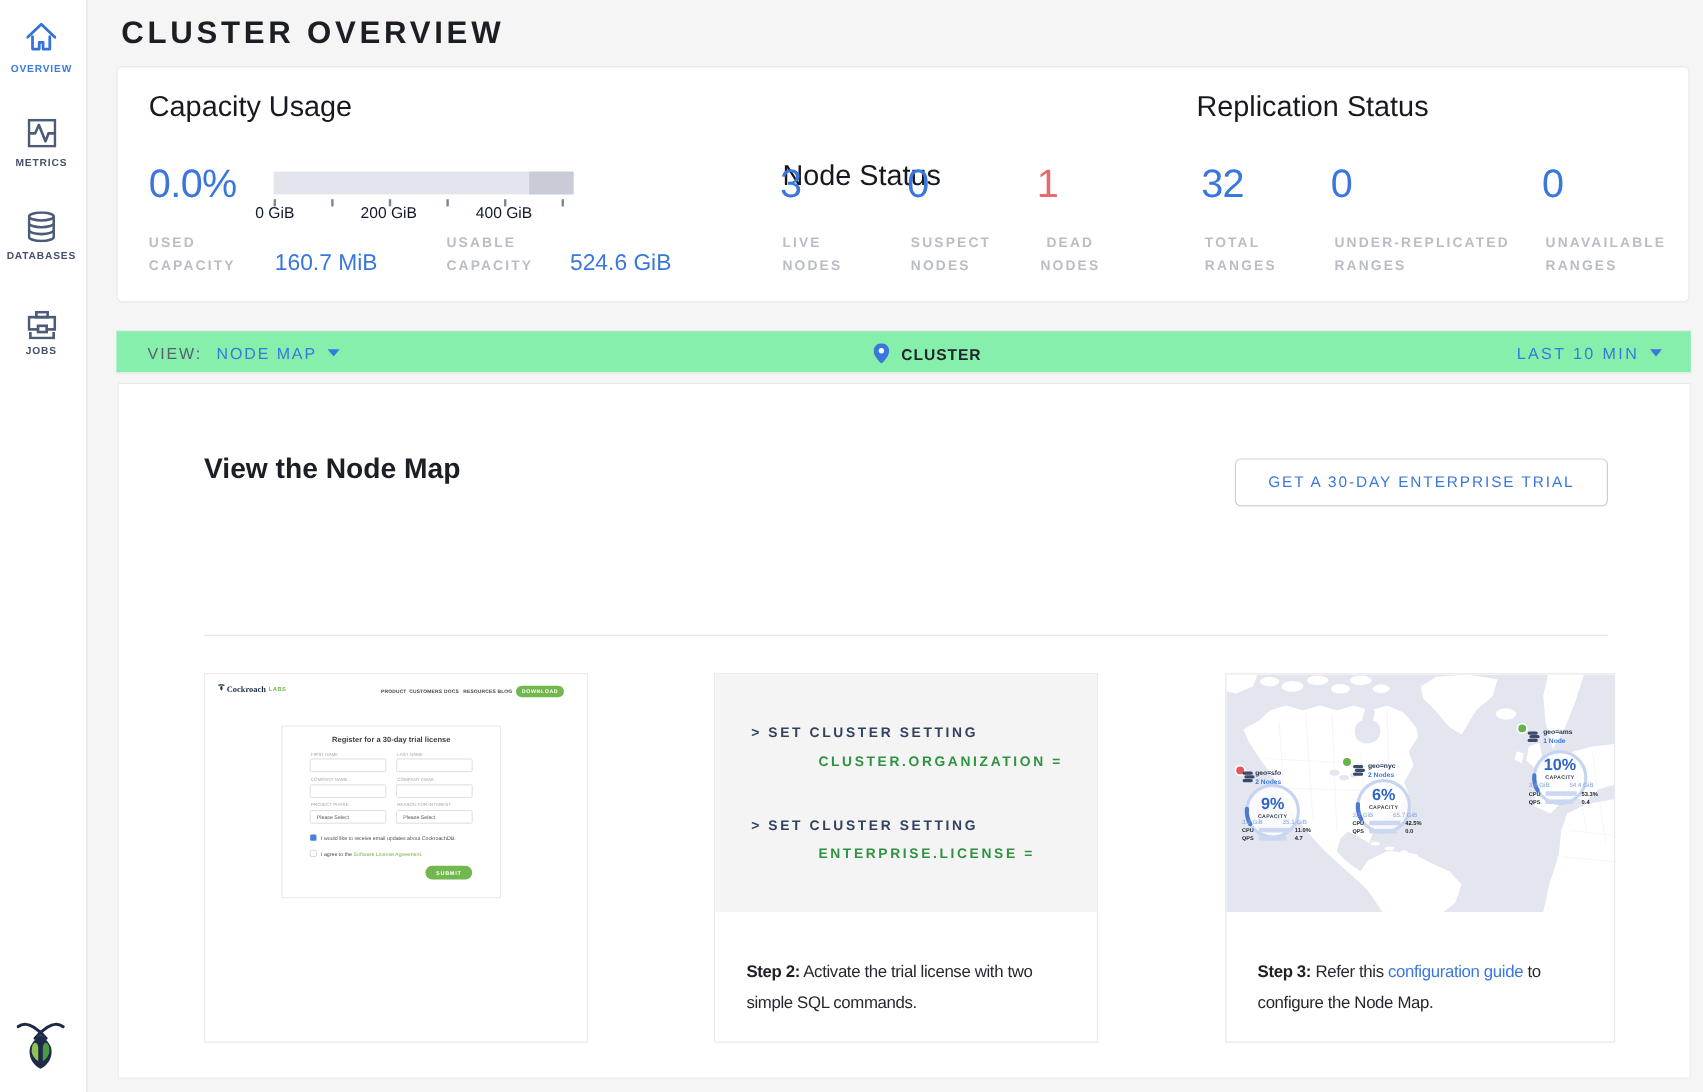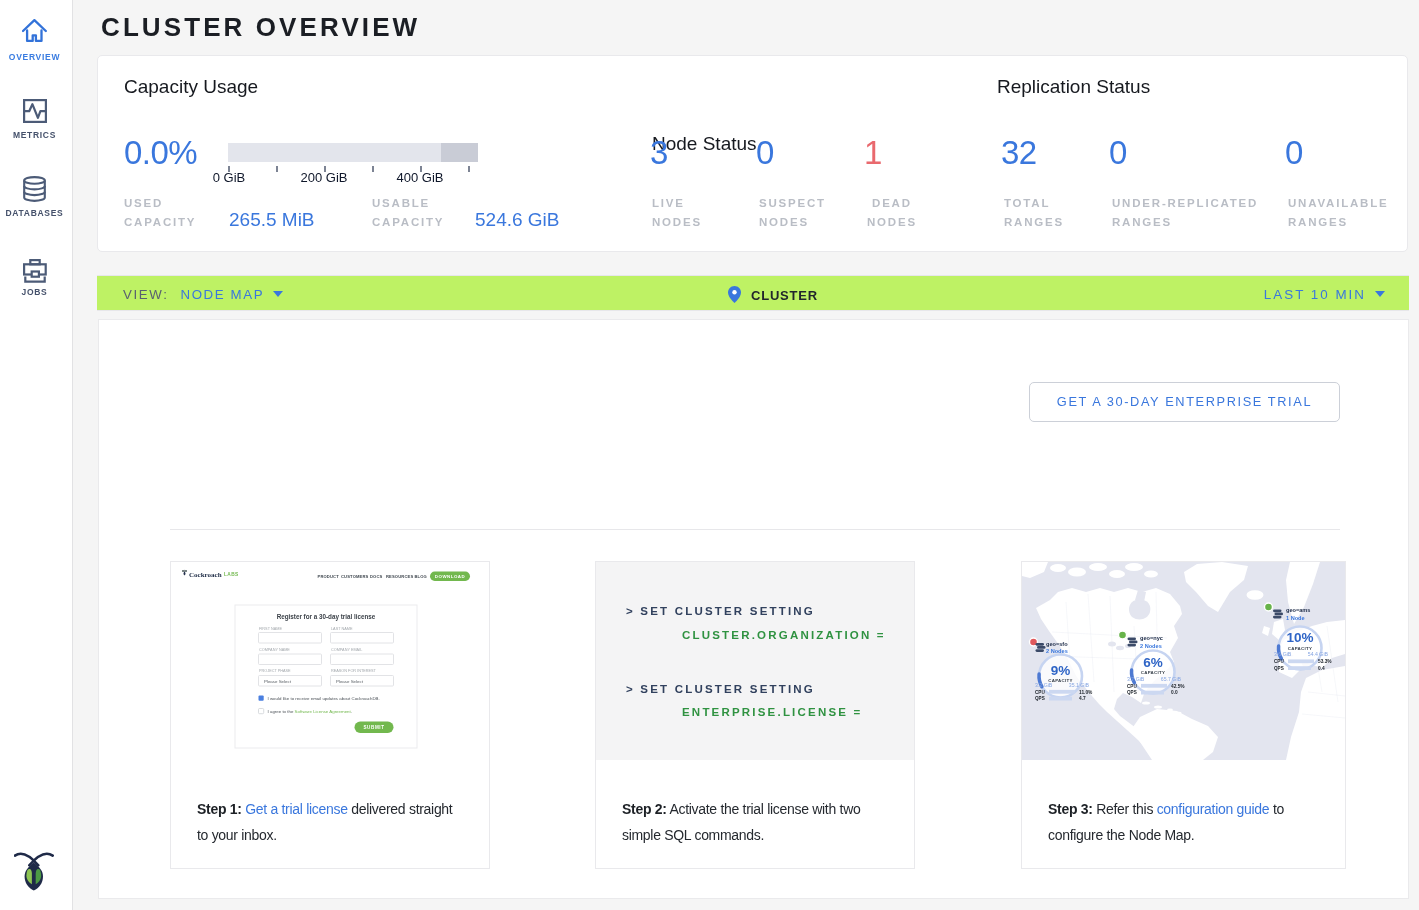--- a/index.html
+++ b/index.html
@@ -11,31 +11,31 @@
 .nav-item svg { display:block; margin:0 auto; }
 .nav-label { display:block; font-size:8.5px; font-weight:bold; letter-spacing:0.7px;
   color:#45516b; }
 .nav-active .nav-label { color:#3a7ce1; }
 .logo-mark { position:absolute; left:14px; bottom:18px; }
 .content { position:absolute; left:97px; top:0; width:1312px; }
 h1 { position:absolute; left:4px; top:12px; font-size:26px; font-weight:bold;
   letter-spacing:3.1px; color:#1b1e24; }
 .card { background:#fff; border:1px solid #e9e9ec; border-radius:5px; }
 .summary { position:absolute; left:0; top:55px; width:1311px; height:197px; }
-.sec-title { position:absolute; font-size:19px; font-weight:normal; color:#16191f; }
+.sec-title { position:absolute; font-size:24px; font-weight:normal; color:#16191f; }
 .bignum { position:absolute; font-size:33px; letter-spacing:-0.5px; color:#3a77dd; }
 .bignum.red { color:#e9696e; }
 .cell-label { position:absolute; font-size:11.5px; font-weight:bold; letter-spacing:1.8px;
   color:#b9bdc5; line-height:19px; }
 .midnum { position:absolute; font-size:19px; color:#3a77dd; }
 .bar { position:absolute; left:130px; top:87px; width:250px; height:19px; background:#e3e5ec; }
 .bar .dark { position:absolute; right:0; top:0; width:37px; height:19px; background:#c9ccd6; }
 .tick { position:absolute; top:110px; width:1.5px; height:6px; background:#7d8494; }
 .tick-label { position:absolute; top:114px; font-size:13px; color:#0f172a; transform:translateX(-50%); }
-.toolbar { position:absolute; left:0; top:275px; width:1312px; height:36px; background:#bef264;
+.toolbar { position:absolute; left:0; top:275px; width:1312px; height:36px; background:#86efac;
   border-top:1px solid #e7e7ea; border-bottom:1px solid #e7e7ea; }
 .toolbar .left { position:absolute; left:26px; top:11px; font-size:13.3px; letter-spacing:1.6px; color:#586070; }
 .toolbar .left b { color:#3a77dd; font-weight:normal; margin-left:12px; }
 .tri { display:inline-block; width:0; height:0; border-left:5.5px solid transparent;
   border-right:5.5px solid transparent; border-top:6px solid #3a77dd; vertical-align:middle;
   margin-left:9px; margin-top:-2px; }
 .toolbar .center { position:absolute; left:631px; top:10px; font-size:13px; letter-spacing:0.8px; color:#22262c; font-weight:bold;}
 .toolbar .right { position:absolute; right:24px; top:11px; font-size:13.4px; letter-spacing:2px; color:#3a77dd; }
 .panel { position:absolute; left:1px; top:319px; width:1311px; height:580px; background:#fff;
   border:1px solid #eaeaec; }
@@ -108,21 +108,21 @@
     <span class="tick" style="left:130px;"></span>
       <span class="tick" style="left:178px;"></span>
     <span class="tick" style="left:226px;"></span>
       <span class="tick" style="left:274px;"></span>
     <span class="tick" style="left:322px;"></span>
       <span class="tick" style="left:370px;"></span>
     <span class="tick-label" style="left:131px;">0 GiB</span>
     <span class="tick-label" style="left:226px;">200 GiB</span>
     <span class="tick-label" style="left:322px;">400 GiB</span>
     <div class="cell-label" style="left:26px; top:138px;">USED<br>CAPACITY</div>
-    <div class="midnum" style="left:131px; top:153px;">265.5 MiB</div>
+    <div class="midnum" style="left:131px; top:153px;">160.7 MiB</div>
     <div class="cell-label" style="left:274px; top:138px;">USABLE<br>CAPACITY</div>
     <div class="midnum" style="left:377px; top:153px;">524.6 GiB</div>
 
     <div class="sec-title" style="left:554px; top:36px;margin-top:41px;">Node Status</div>
     <div class="bignum" style="left:552px; top:78px;">3</div>
     <div class="bignum" style="left:658px; top:78px;">0</div>
     <div class="bignum red" style="left:766px; top:78px;">1</div>
     <div class="cell-label" style="left:554px; top:138px;">LIVE<br>NODES</div>
     <div class="cell-label" style="left:661px; top:138px;">SUSPECT<br>NODES</div>
     <div class="cell-label" style="left:769px; top:138px;text-align:center;">DEAD<br>NODES</div>
@@ -137,20 +137,21 @@
   </div>
   <div class="toolbar">
     <div class="left">VIEW:<b>NODE MAP</b><span class="tri"></span></div>
     <div class="center"><svg width="13" height="17" viewBox="0 0 13 17" style="vertical-align:-3px; margin-right:10px;">
           <path d="M6.5 0 C2.9 0 0 2.9 0 6.5 C0 11.4 6.5 17 6.5 17 C6.5 17 13 11.4 13 6.5 C13 2.9 10.1 0 6.5 0 Z" fill="#3a77dd"></path>
           <circle cx="6.5" cy="6.3" r="2.2" fill="#fff"></circle>
         </svg>CLUSTER</div>
     <div class="right">LAST 10 MIN<span class="tri"></span></div>
   </div>
   <div class="panel">
+    <h2>View the Node Map</h2>
     <div class="trial-btn">GET A 30-DAY ENTERPRISE TRIAL</div>
     <div class="rule"></div>
 
     <div class="step-card" style="left:71px; width:320px;padding-left:25px;">
       <div class="shot">
       <svg width="318" height="198" viewBox="0 0 318 198">
         <g>
           <path d="M11 9 C12.5 8.2 14.5 8.2 16 9 M16 9 C14.5 9.8 12.5 9.8 11 9" stroke="#233" stroke-width="0.7" fill="none"></path>
           <path d="M13.5 9.5 C12.3 10.7 12 12.2 13.5 13.6 C15 12.2 14.7 10.7 13.5 9.5 Z" fill="#24304d"></path>
           <text x="18" y="14.5" font-size="7" font-weight="bold" fill="#1d2b45" font-family="Liberation Serif">Cockroach</text>
@@ -188,21 +189,20 @@
           <text x="165" y="120.5">Please Select</text>
         </g>
         <rect x="87.5" y="133.5" width="5.2" height="5.2" rx="1" fill="#4a7fe0"></rect>
         <text x="96.5" y="138" font-size="4.4" fill="#4b5157">I would like to receive email updates about CockroachDB.</text>
         <rect x="87.5" y="146.5" width="5.2" height="5.2" rx="1" fill="#fff" stroke="#c9cdd1" stroke-width="0.7"></rect>
         <text x="96.5" y="151" font-size="4.4" fill="#4b5157">I agree to the <tspan fill="#72b84e">Software License Agreement</tspan>.</text>
         <rect x="183.5" y="159.5" width="39" height="11.5" rx="5.7" fill="#72b84e"></rect>
         <text x="203" y="167" font-size="4.6" font-weight="bold" fill="#fff" letter-spacing="0.6" text-anchor="middle">SUBMIT</text>
       </svg>
       </div>
-      <div class="step-caption"><b>Step 1:</b> <a>Get a trial license</a> delivered straight to your inbox.</div>
     </div>
     <div class="step-card" style="left:496px; width:320px;">
       <div class="codeblock">
         <div class="code-line" style="left:30px; top:43px;">&gt; SET CLUSTER SETTING</div>
         <div class="code-line green" style="left:86px; top:67px;">CLUSTER.ORGANIZATION =</div>
         <div class="code-line" style="left:30px; top:121px;">&gt; SET CLUSTER SETTING</div>
         <div class="code-line green" style="left:86px; top:144px;">ENTERPRISE.LICENSE =</div>
       </div>
       <div class="step-caption"><b>Step 2:</b> Activate the trial license with two simple SQL commands.</div>
     </div>

